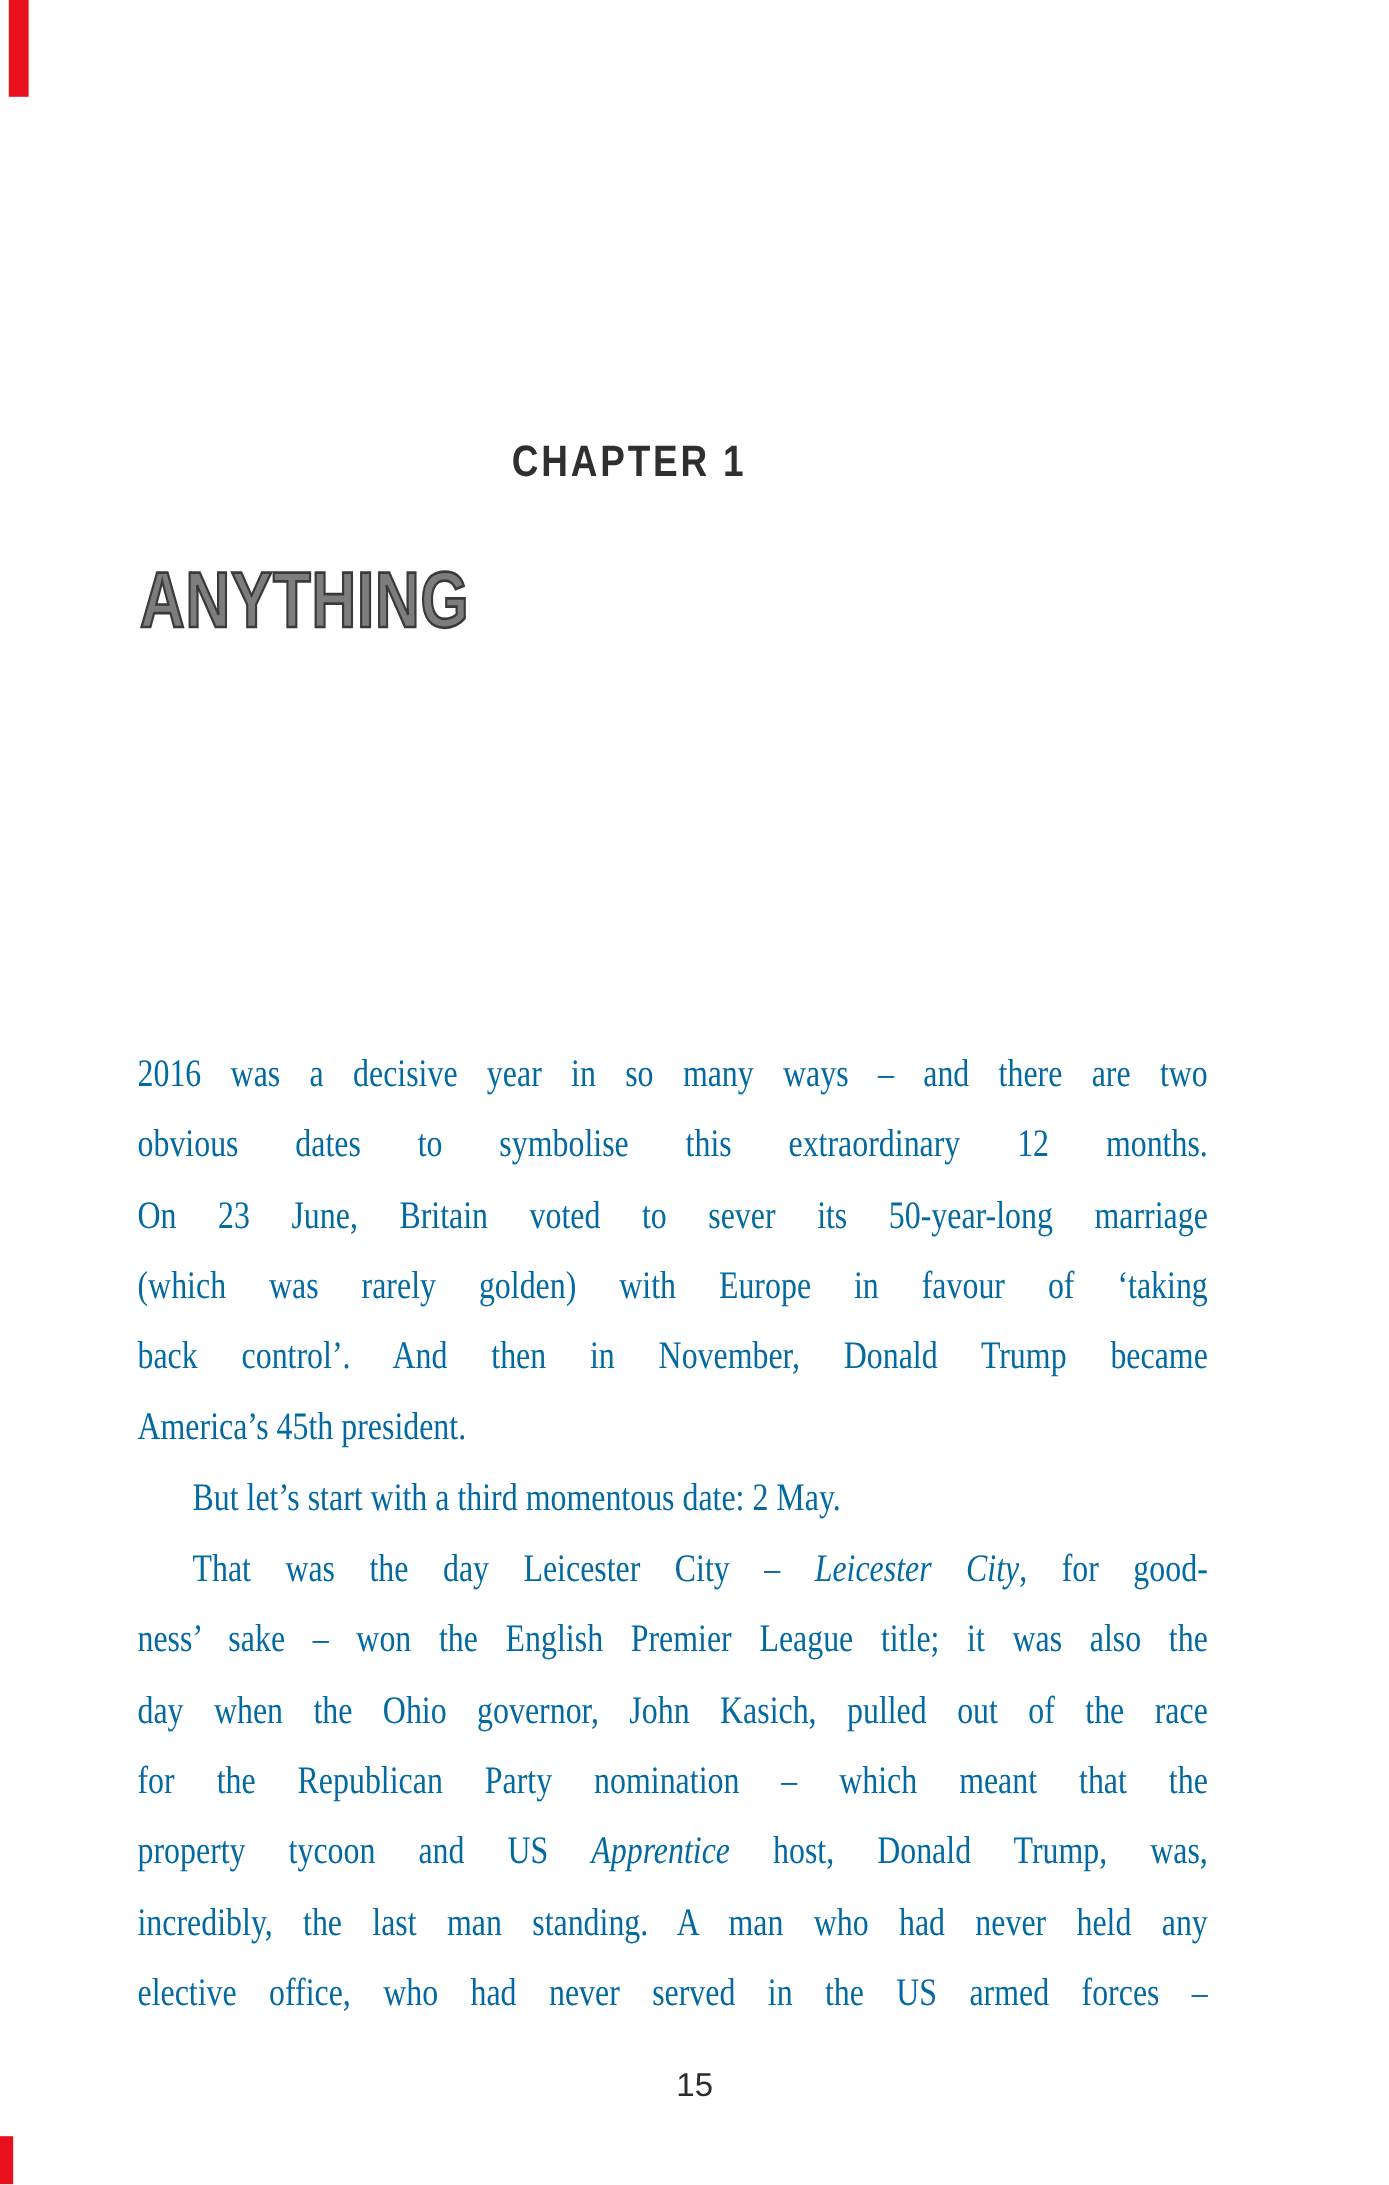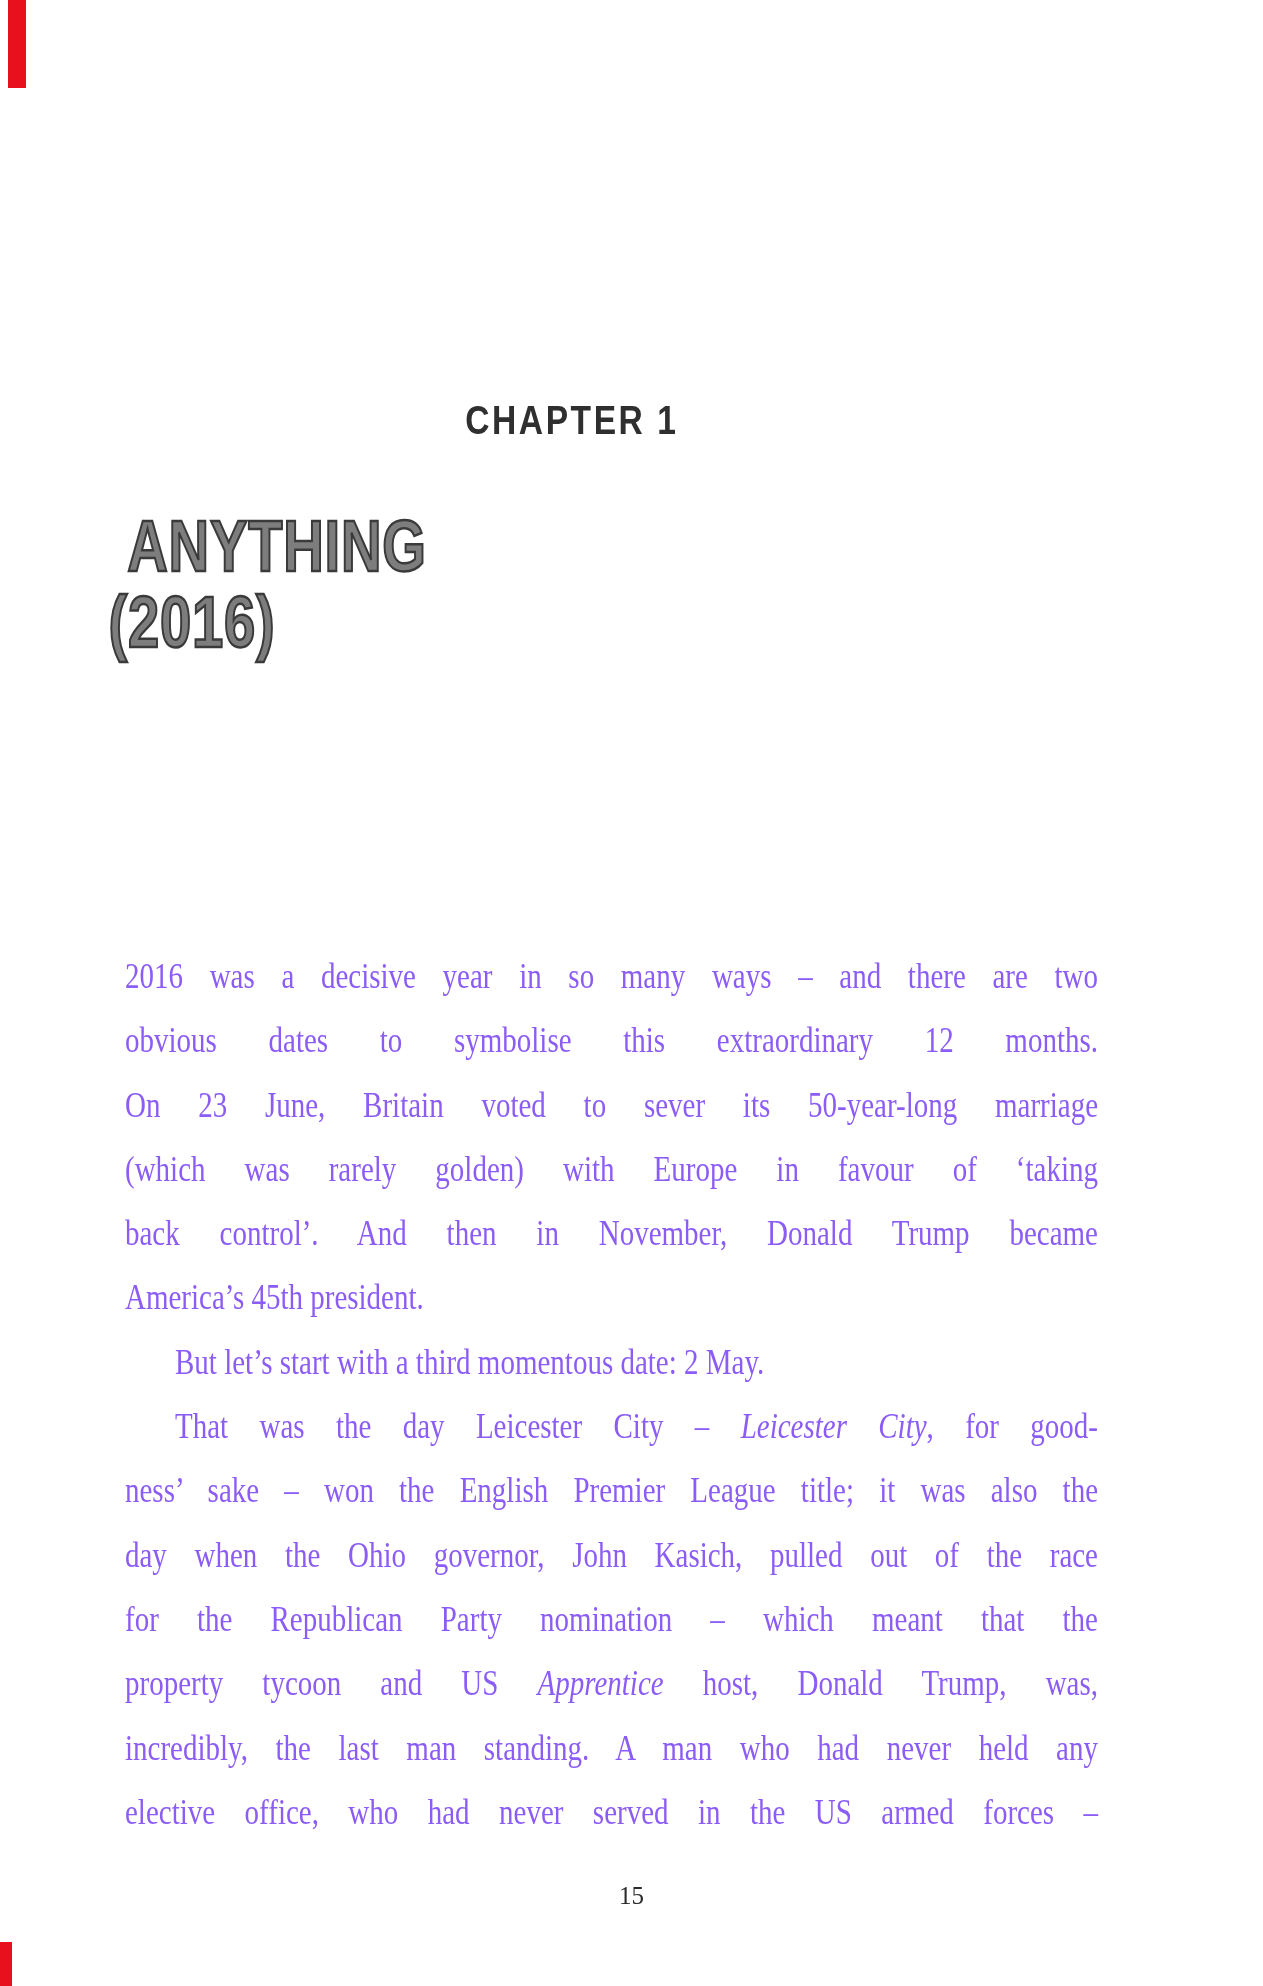--- a/index.html
+++ b/index.html
@@ -44,57 +44,56 @@
     line-height: 76px;
     color: #7d7d7d;
     -webkit-text-stroke: 2.5px #3a3a3a;
   }
   .squeeze-t { display: inline-block; transform: scaleX(0.78); letter-spacing: 1px; }
 
   .body {
     position: absolute;
     top: 944px; left: 125px; width: 973px;
     font-size: 29px;
-    color: #8b5cf6;
+    color: #0369a1;
   }
   .line {
     margin: 0;
     line-height: 64.3px;
     transform: scaleY(1.22);
     white-space: normal;
   }
   .line.j { text-align: justify; text-align-last: justify; }
   .line.indent { padding-left: 50px; box-sizing: border-box; }
   .italic { font-style: italic; }
 
   .folio {
     position: absolute;
     top: 1878px; left: 0; width: 100%;
     text-align: center;
-    font-family: Liberation Serif, serif;
-    font-size: 25px;
+    font-family: Liberation Sans, sans-serif;
+    font-size: 30px;
     line-height: 36px;
     color: #2b2b2b;
   }
 </style>
 </head>
 <body>
 
 <div class="page">
 
   <div class="artifact artifact-top"></div>
   <div class="artifact artifact-bottom"></div>
 
   <div class="chapter">
     <span class="squeeze-c">CHAPTER 1</span>
   </div>
 
   <h1 class="title">
     <span class="title-line"><span class="squeeze-t">ANYTHING</span></span>
-    <span class="title-line"><span class="squeeze-t">(2016)</span></span>
   </h1>
 
   <main class="body">
     <p class="line j"><span>2016 was a decisive year in so many ways – and there are two</span></p>
     <p class="line j"><span>obvious dates to symbolise this extraordinary 12 months.</span></p>
     <p class="line j"><span>On 23 June, Britain voted to sever its 50-year-long marriage</span></p>
     <p class="line j"><span>(which was rarely golden) with Europe in favour of ‘taking</span></p>
     <p class="line j"><span>back control’. And then in November, Donald Trump became</span></p>
     <p class="line"><span>America’s 45th president.</span></p>
     <p class="line indent"><span>But let’s start with a third momentous date: 2 May.</span></p>

